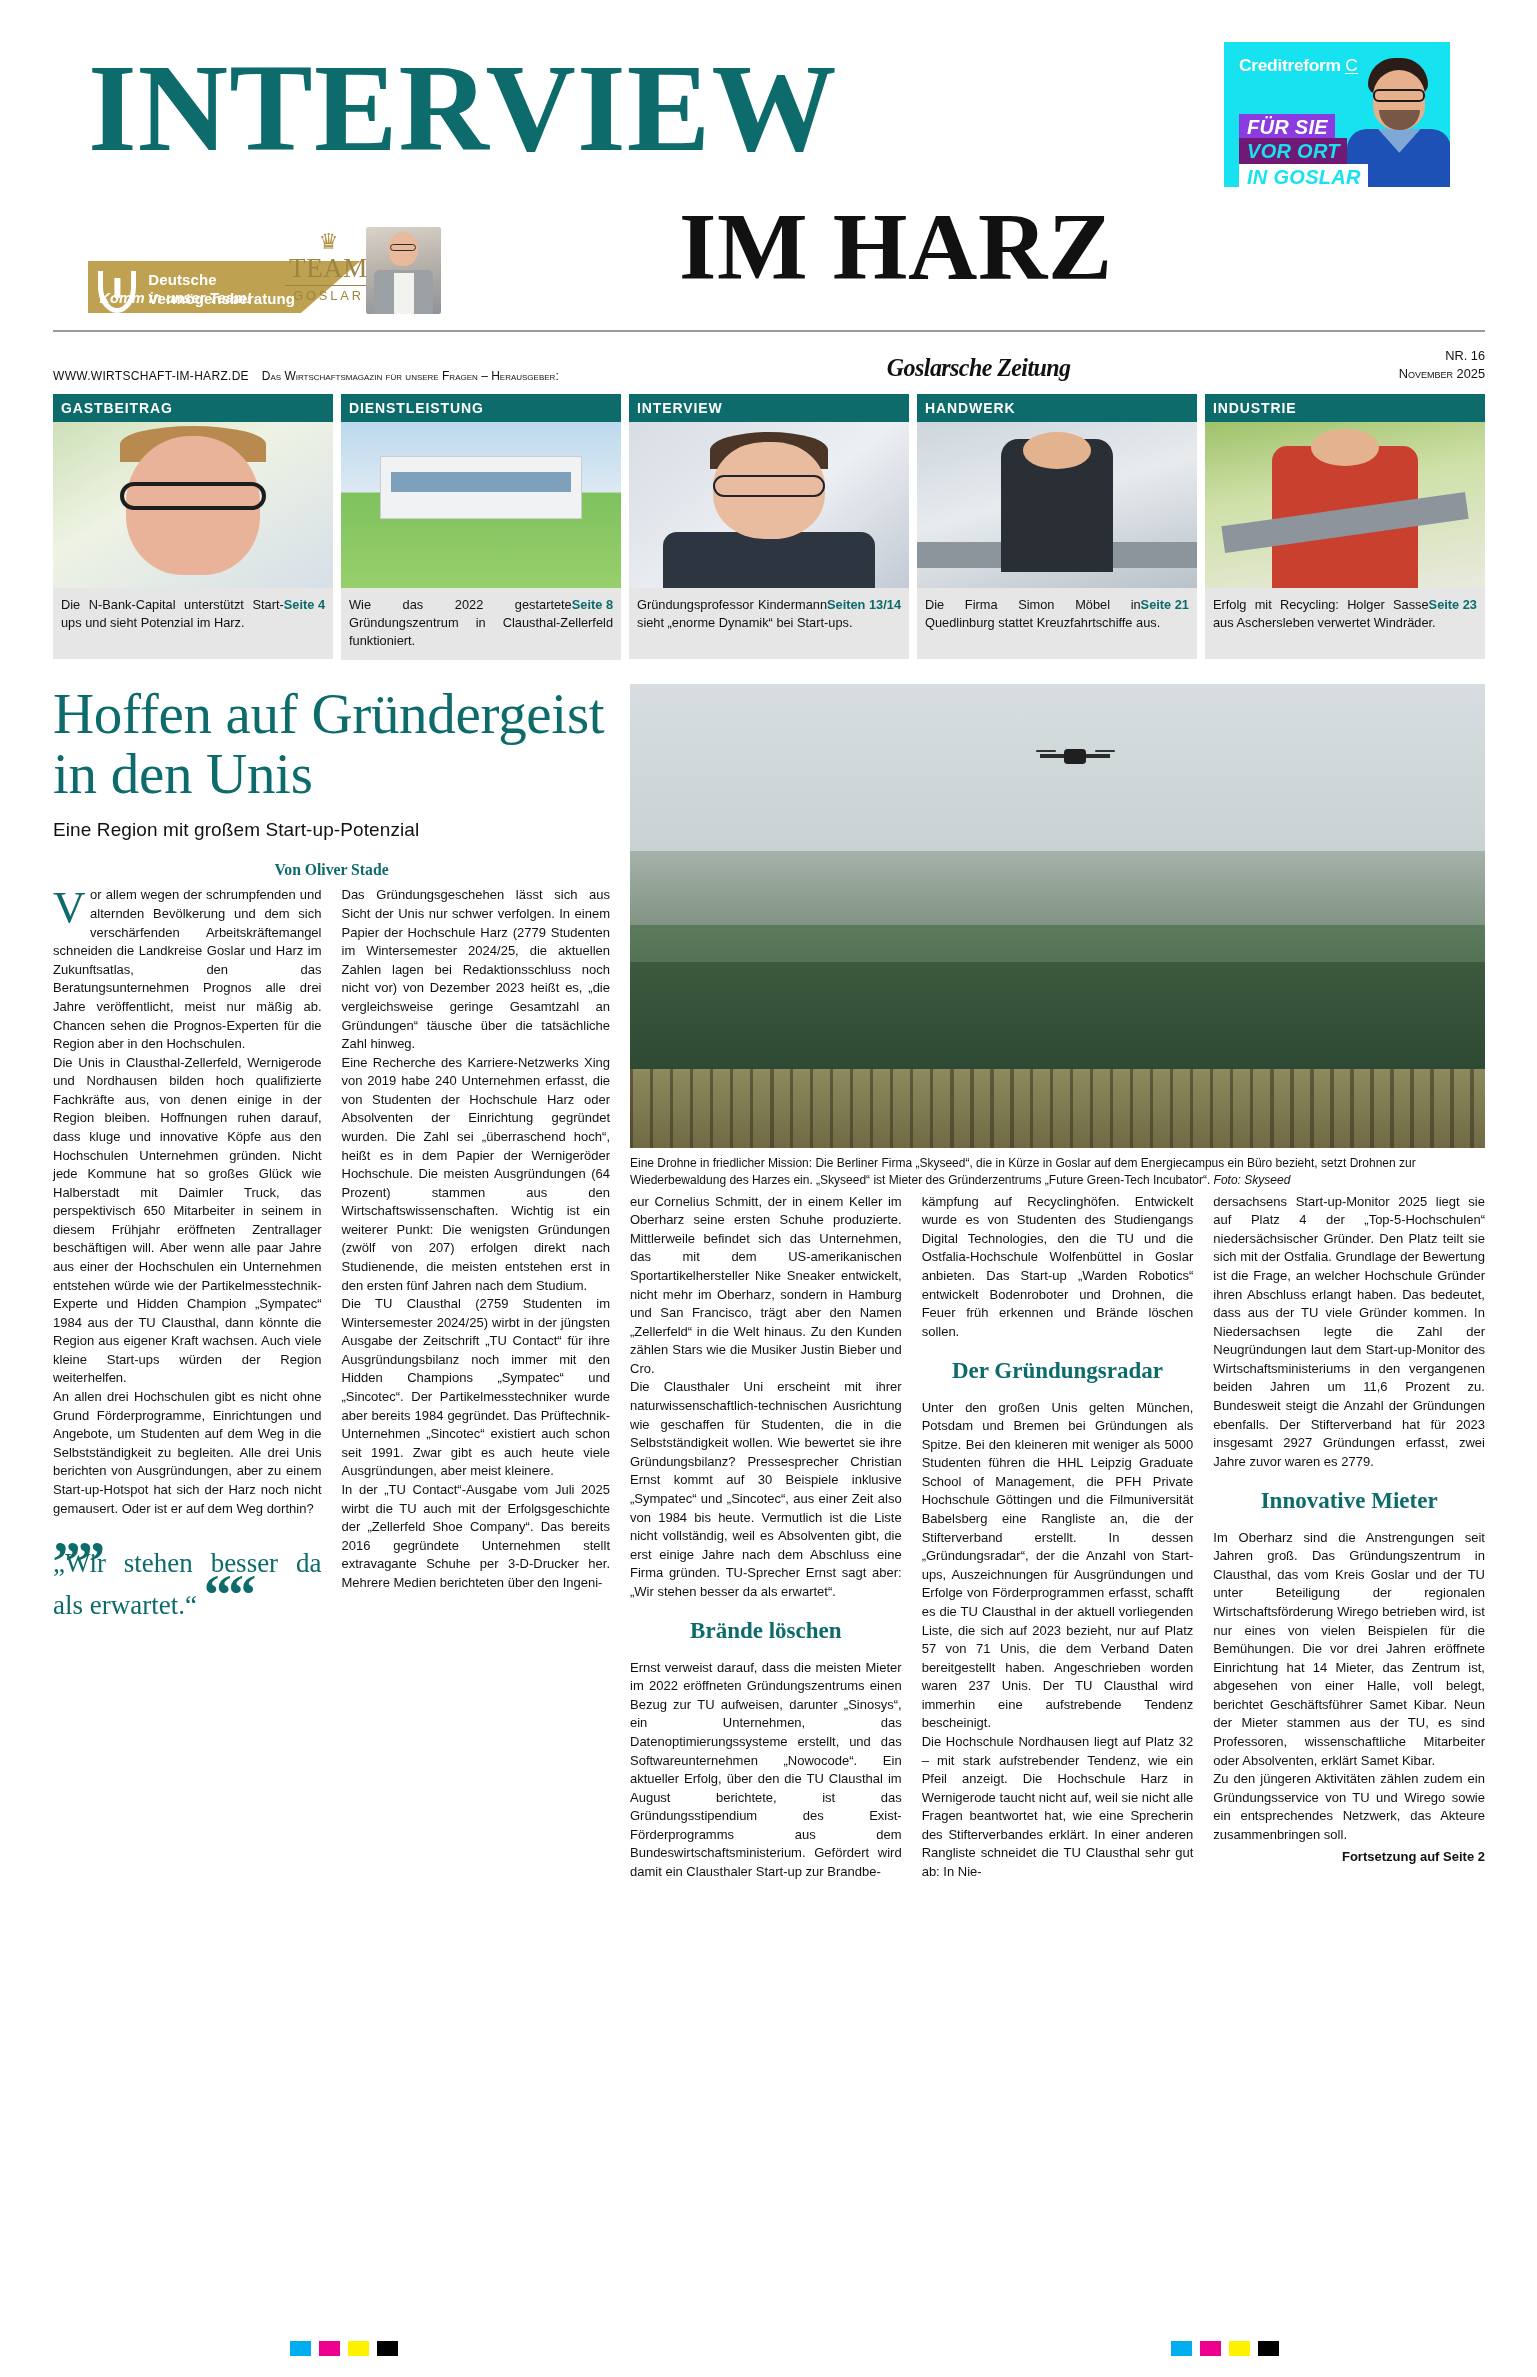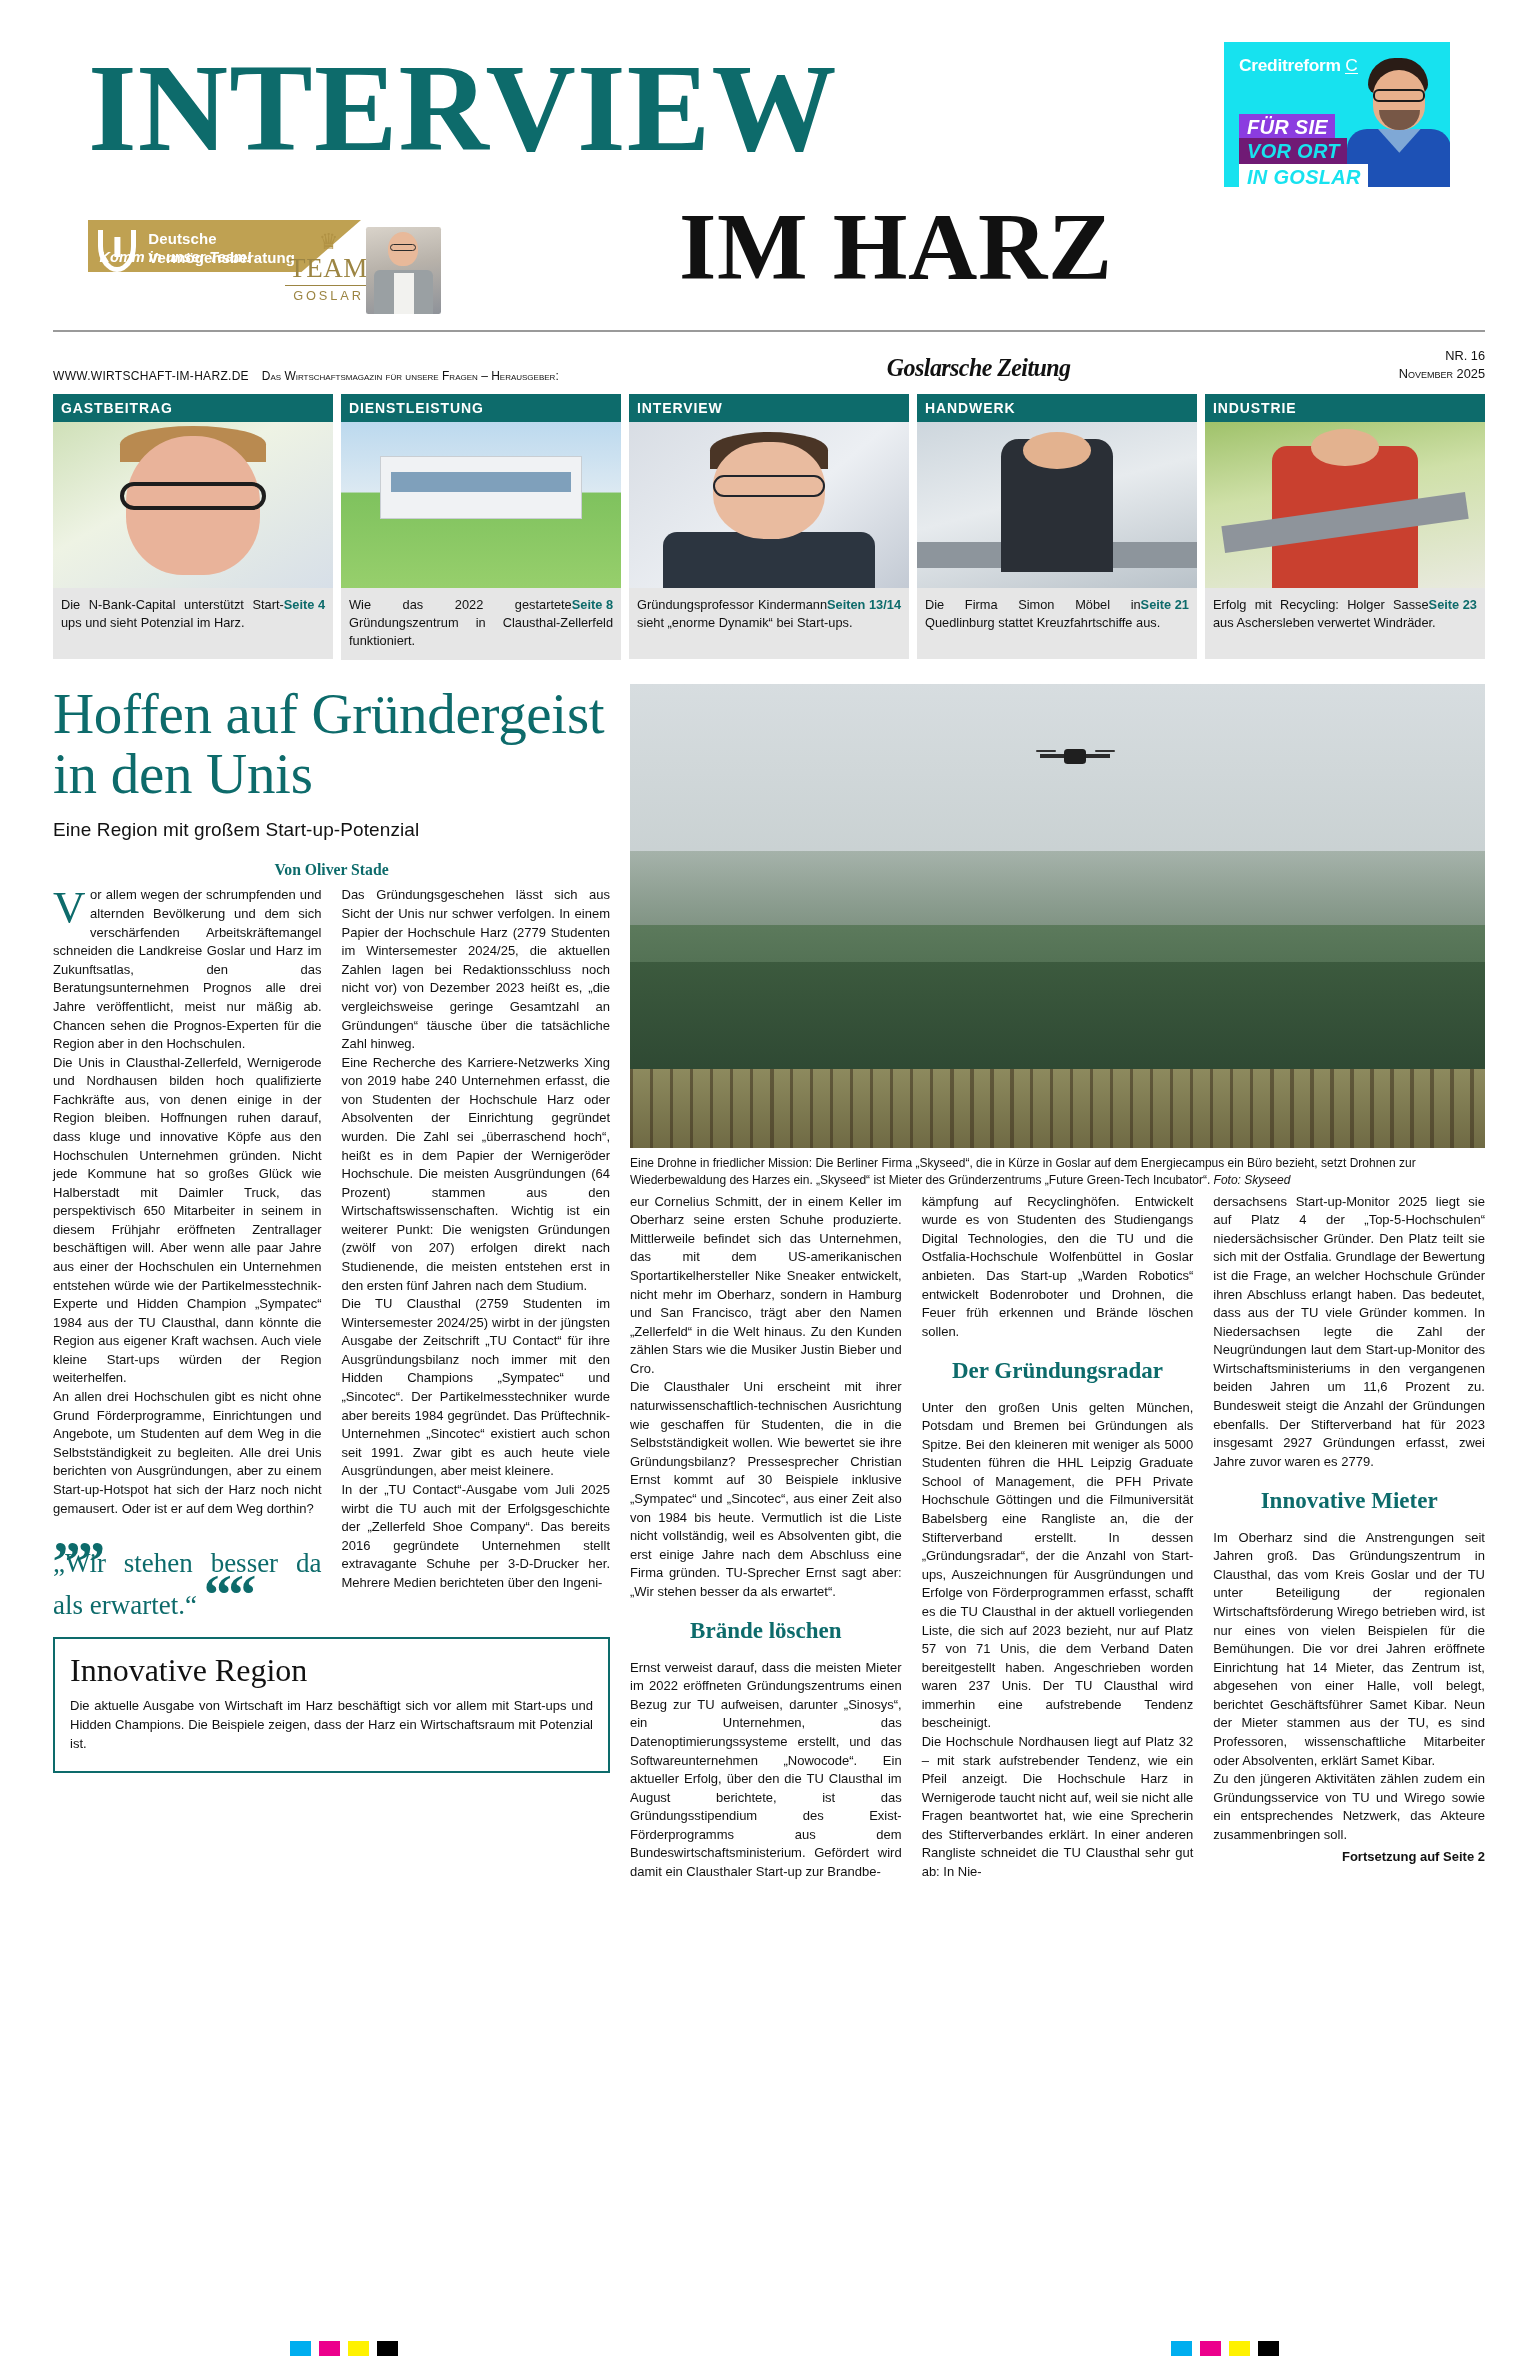--- a/index.html
+++ b/index.html
@@ -31,21 +31,21 @@
     font-weight: 700;
     font-size: 96px;
     letter-spacing: 0.6px;
     position: absolute;
     left: 626px; top: 191px;
   }
   
   .dvag {
     position: absolute; left: 35px; top: 220px;
     width: 383px; height: 93px;
-    display: flex; align-items: flex-start;
+    display: flex; align-items: flex-end;
   }
   .dvag-gold {
     background: #bfa152; width: 273px; position: relative;
     clip-path: polygon(0 0, 100% 0, 78% 100%, 0 100%);
     padding: 10.4px 0 0 10.4px; color: #fff;
   }
   .dvag-logo {
     width: 38px; height: 42px; display: inline-block; vertical-align: top;
     position: relative;
   }
@@ -391,24 +391,20 @@
           <span class="qmark qmark-open">„„</span>
           <span>„Wir stehen besser da als erwartet.“</span>
           <span class="qmark">““</span>
         </div>
         <p>Das Gründungsgeschehen lässt sich aus Sicht der Unis nur schwer verfolgen. In einem Papier der Hochschule Harz (2779 Studenten im Wintersemester 2024/25, die aktuellen Zahlen lagen bei Redaktionsschluss noch nicht vor) von Dezember 2023 heißt es, „die vergleichsweise geringe Gesamtzahl an Gründungen“ täusche über die tatsächliche Zahl hinweg.</p>
         <p>Eine Recherche des Karriere-Netzwerks Xing von 2019 habe 240 Unternehmen erfasst, die von Studenten der Hochschule Harz oder Absolventen der Einrichtung gegründet wurden. Die Zahl sei „überraschend hoch“, heißt es in dem Papier der Wernigeröder Hochschule. Die meisten Ausgründungen (64 Prozent) stammen aus den Wirtschaftswissenschaften. Wichtig ist ein weiterer Punkt: Die wenigsten Gründungen (zwölf von 207) erfolgen direkt nach Studienende, die meisten entstehen erst in den ersten fünf Jahren nach dem Studium.</p>
         <p>Die TU Clausthal (2759 Studenten im Wintersemester 2024/25) wirbt in der jüngsten Ausgabe der Zeitschrift „TU Contact“ für ihre Ausgründungsbilanz noch immer mit den Hidden Champions „Sympatec“ und „Sincotec“. Der Partikelmesstechniker wurde aber bereits 1984 gegründet. Das Prüftechnik-Unternehmen „Sincotec“ existiert auch schon seit 1991. Zwar gibt es auch heute viele Ausgründungen, aber meist kleinere.</p>
         <p>In der „TU Contact“-Ausgabe vom Juli 2025 wirbt die TU auch mit der Erfolgsgeschichte der „Zellerfeld Shoe Company“. Das bereits 2016 gegründete Unternehmen stellt extravagante Schuhe per 3-D-Drucker her. Mehrere Medien berichteten über den Ingeni-</p>
       </div>
 
-      <div class="innobox">
-        <h3>Innovative Region</h3>
-        <p>Die aktuelle Ausgabe von Wirtschaft im Harz beschäftigt sich vor allem mit Start-ups und Hidden Champions. Die Beispiele zeigen, dass der Harz ein Wirtschaftsraum mit Potenzial ist.</p>
-      </div>
     </div>
 
     <div class="right-col">
       <div class="lead-photo">
         <span class="sky"></span>
         <span class="forest-far"></span>
         <span class="forest-mid"></span>
         <span class="forest-near"></span>
         <span class="clearing"></span>
         <span class="stumps"></span>

